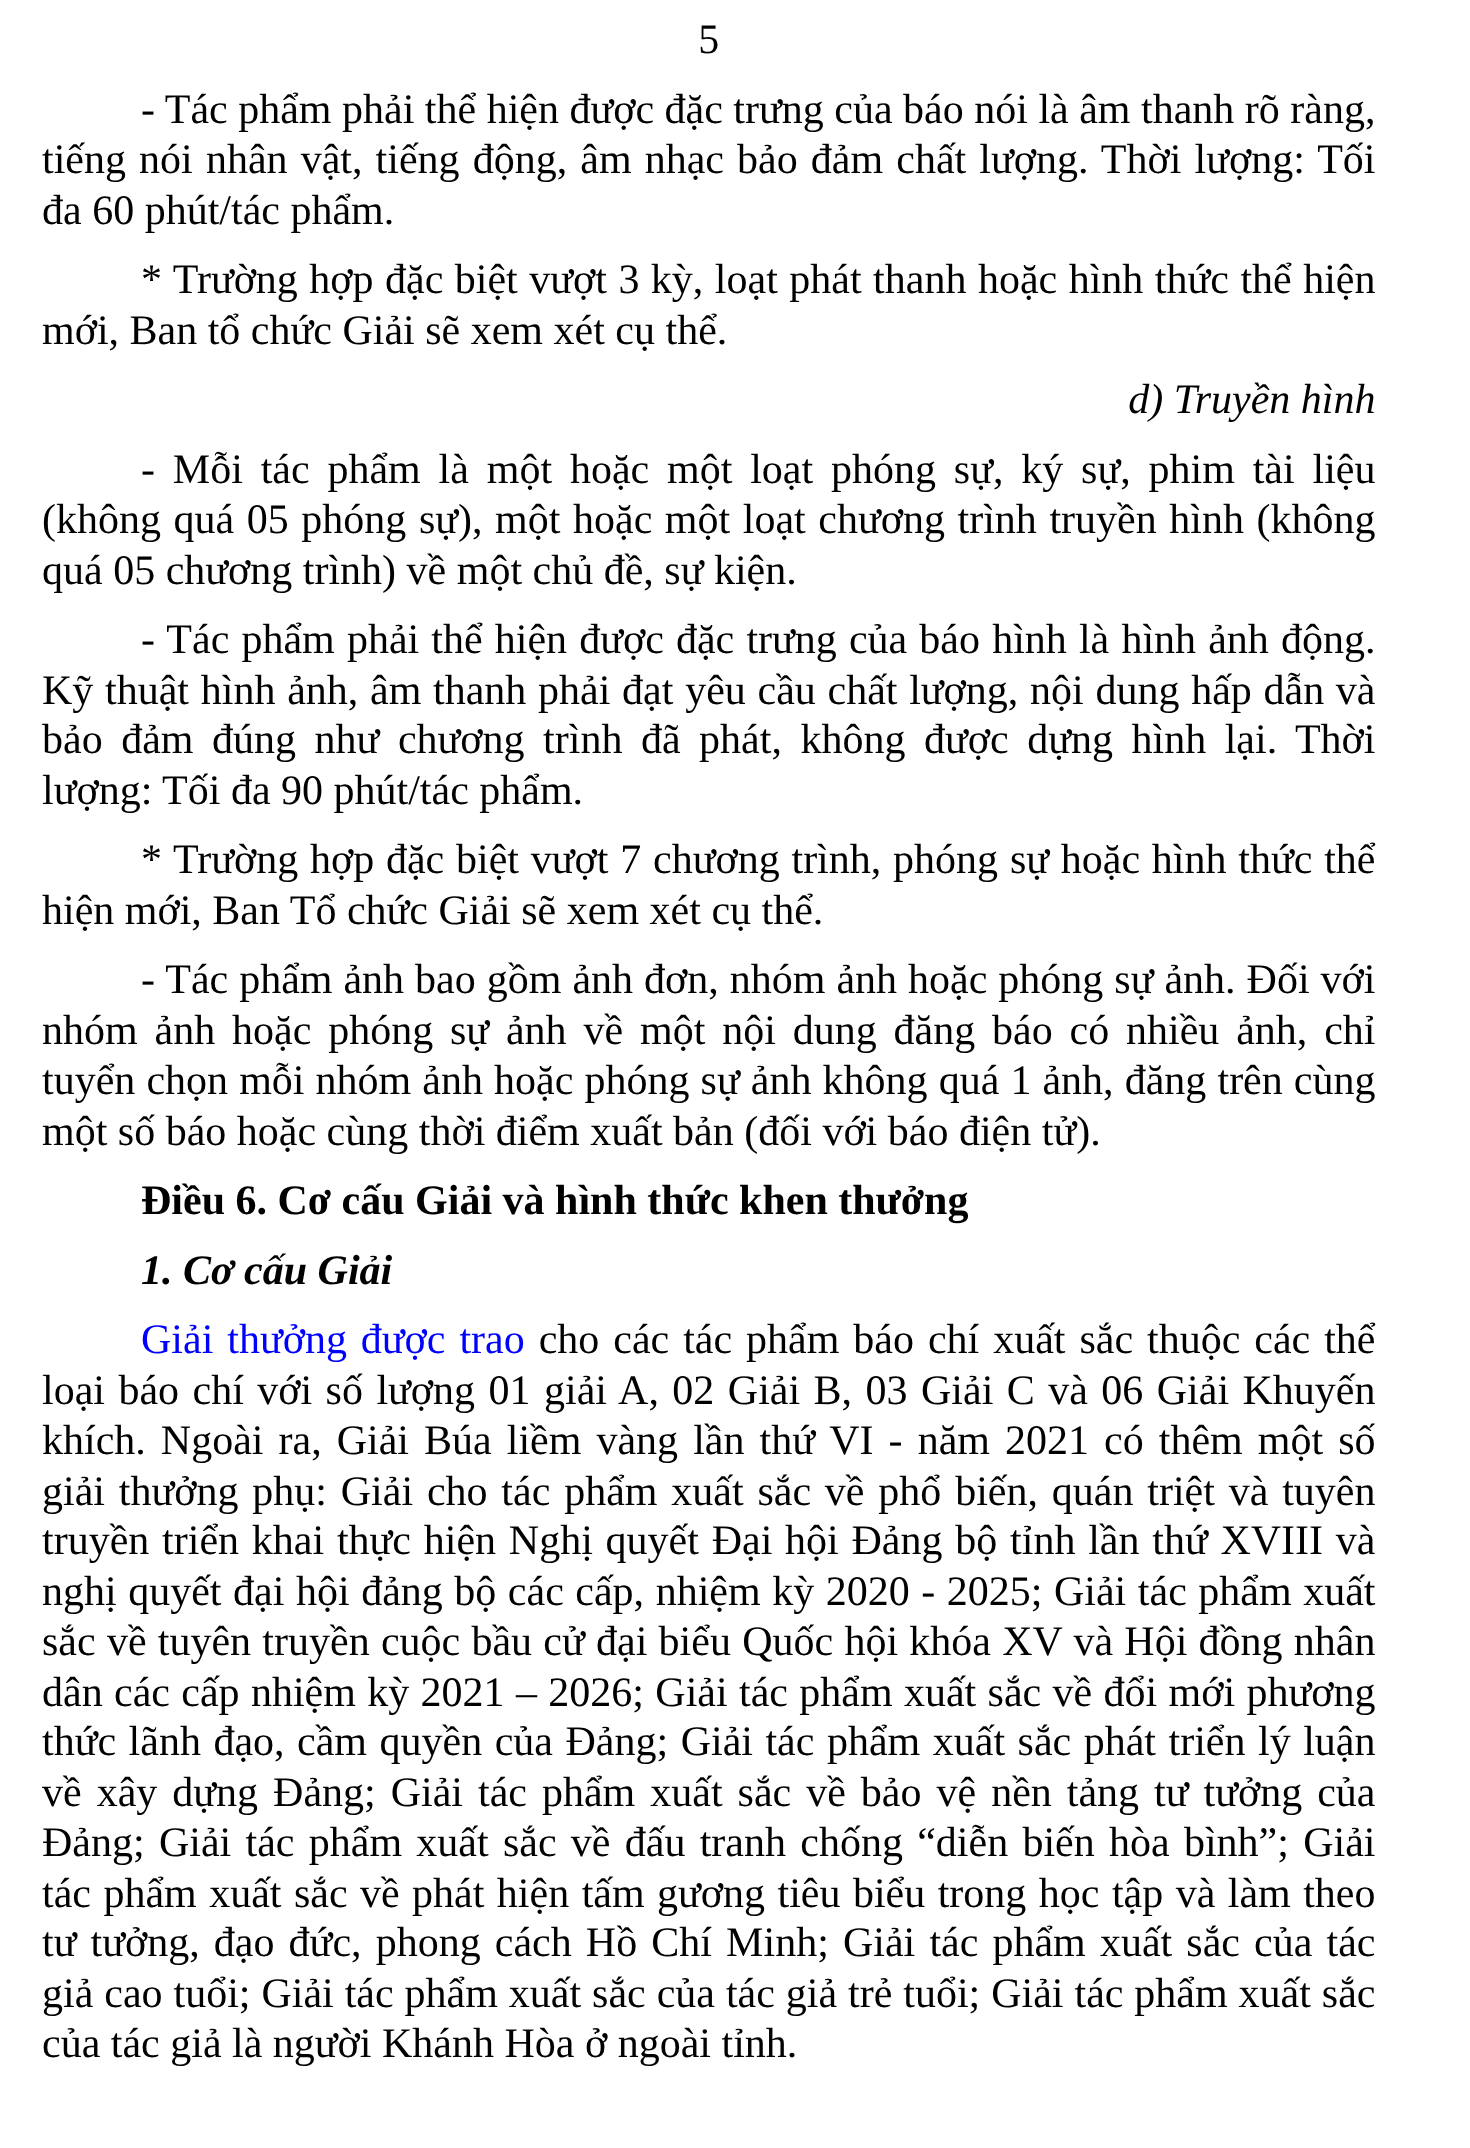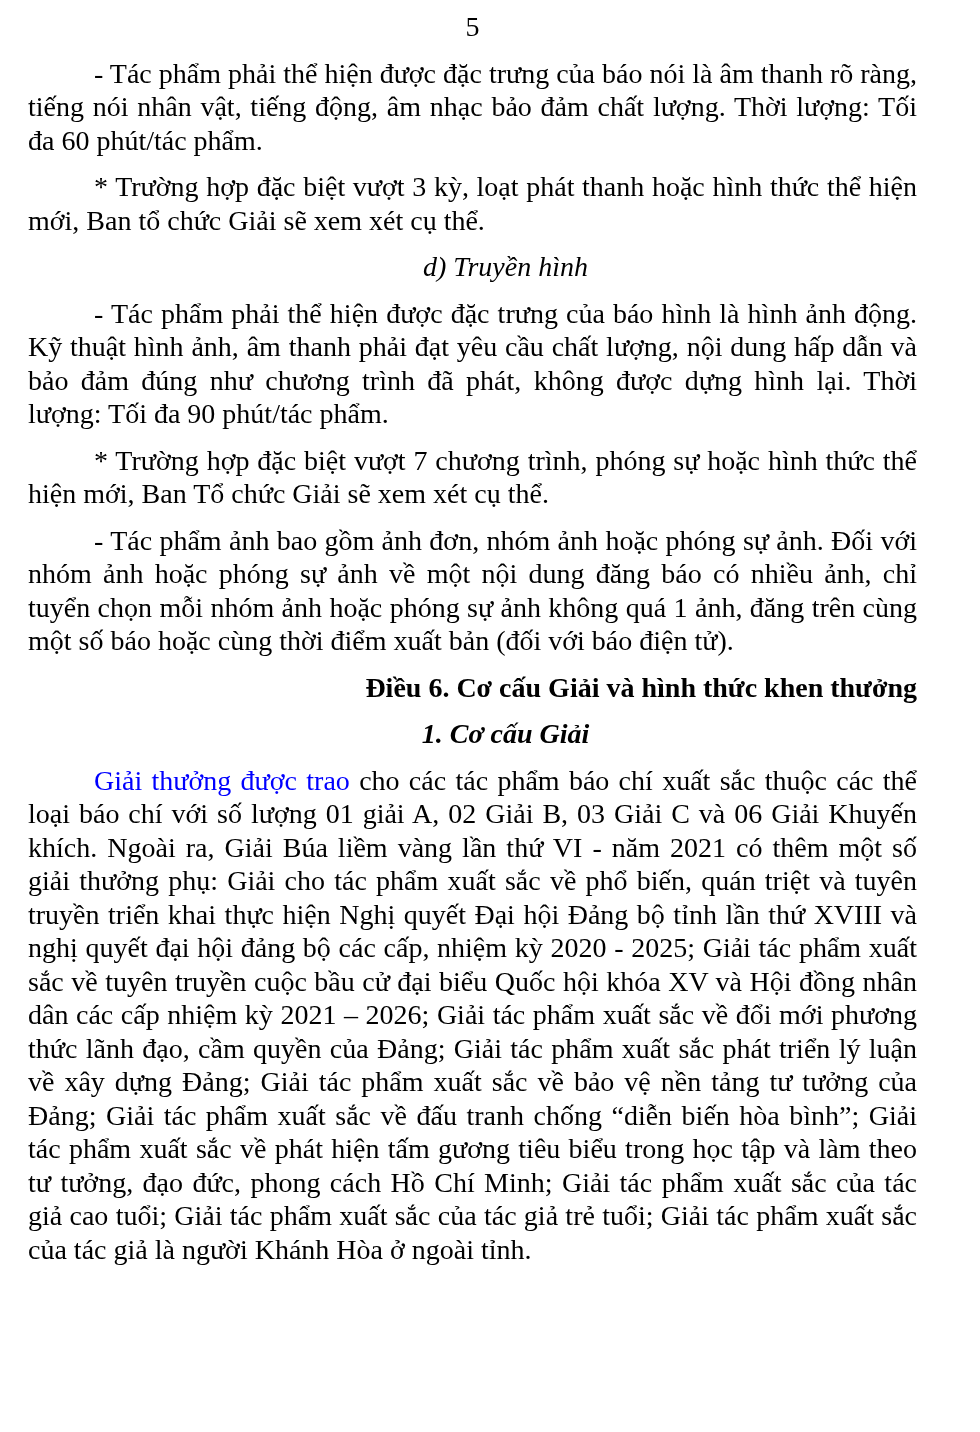--- a/index.html
+++ b/index.html
@@ -29,48 +29,49 @@
   }
   p {
     margin: 13px 0 0 0;
     text-align: justify;
     text-justify: inter-word;
     text-indent: 66px;
     font-family: Liberation Serif, serif;
   }
   p.h-italic {
     font-style: italic;
-    text-align: center;
+    text-align: right;
   }
   p.h-bold {
     font-weight: bold;
-    text-align: right;
+    text-align: left;
   }
   p.h-bold-italic {
     font-weight: bold;
     font-style: italic;
-    text-align: center;
+    text-align: left;
   }
   .link {
     cursor: pointer;
   }
 </style>
 </head>
 <body>
 
 <div class="page">
 
   <div class="page-number">5</div>
 
   <p>- Tác phẩm phải thể hiện được đặc trưng của báo nói là âm thanh rõ ràng, tiếng nói nhân vật, tiếng động, âm nhạc bảo đảm chất lượng. Thời lượng: Tối đa 60 phút/tác phẩm.</p>
 
   <p>* Trường hợp đặc biệt vượt 3 kỳ, loạt phát thanh hoặc hình thức thể hiện mới, Ban tổ chức Giải sẽ xem xét cụ thể.</p>
 
   <p class="h-italic">d) Truyền hình</p>
 
+  <p>- Mỗi tác phẩm là một hoặc một loạt phóng sự, ký sự, phim tài liệu (không quá 05 phóng sự), một hoặc một loạt chương trình truyền hình (không quá 05 chương trình) về một chủ đề, sự kiện.</p>
 
   <p>- Tác phẩm phải thể hiện được đặc trưng của báo hình là hình ảnh động. Kỹ thuật hình ảnh, âm thanh phải đạt yêu cầu chất lượng, nội dung hấp dẫn và bảo đảm đúng như chương trình đã phát, không được dựng hình lại. Thời lượng: Tối đa 90 phút/tác phẩm.</p>
 
   <p>* Trường hợp đặc biệt vượt 7 chương trình, phóng sự hoặc hình thức thể hiện mới, Ban Tổ chức Giải sẽ xem xét cụ thể.</p>
 
 
   <p>- Tác phẩm ảnh bao gồm ảnh đơn, nhóm ảnh hoặc phóng sự ảnh. Đối với nhóm ảnh hoặc phóng sự ảnh về một nội dung đăng báo có nhiều ảnh, chỉ tuyển chọn mỗi nhóm ảnh hoặc phóng sự ảnh không quá 1 ảnh, đăng trên cùng một số báo hoặc cùng thời điểm xuất bản (đối với báo điện tử).</p>
 
   <p class="h-bold">Điều 6. Cơ cấu Giải và hình thức khen thưởng</p>
 

